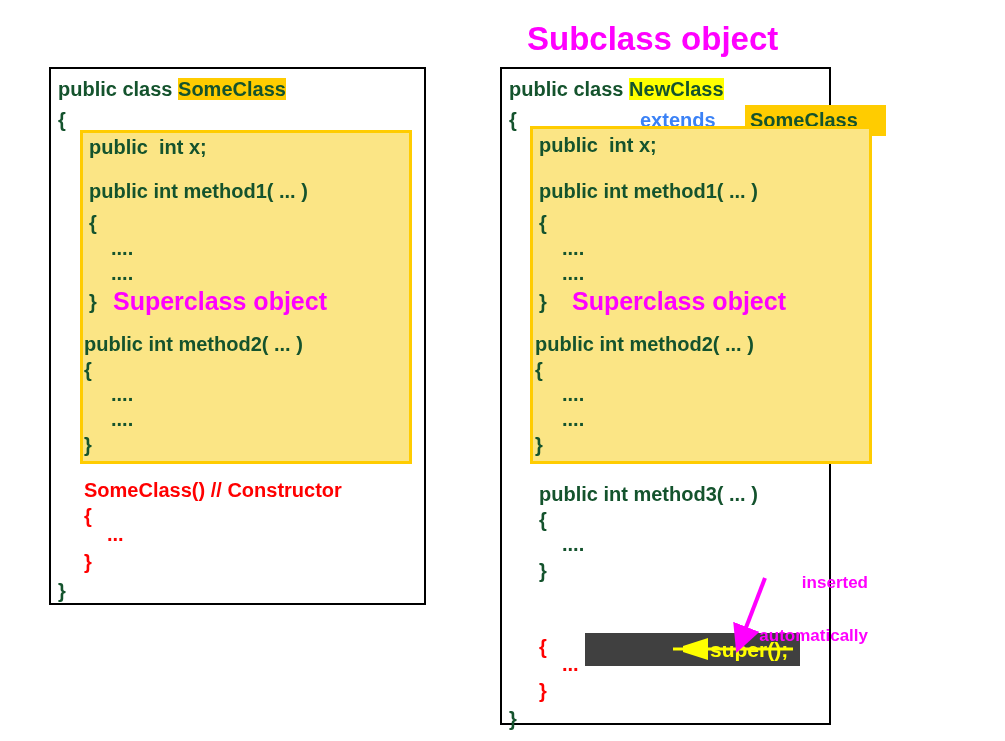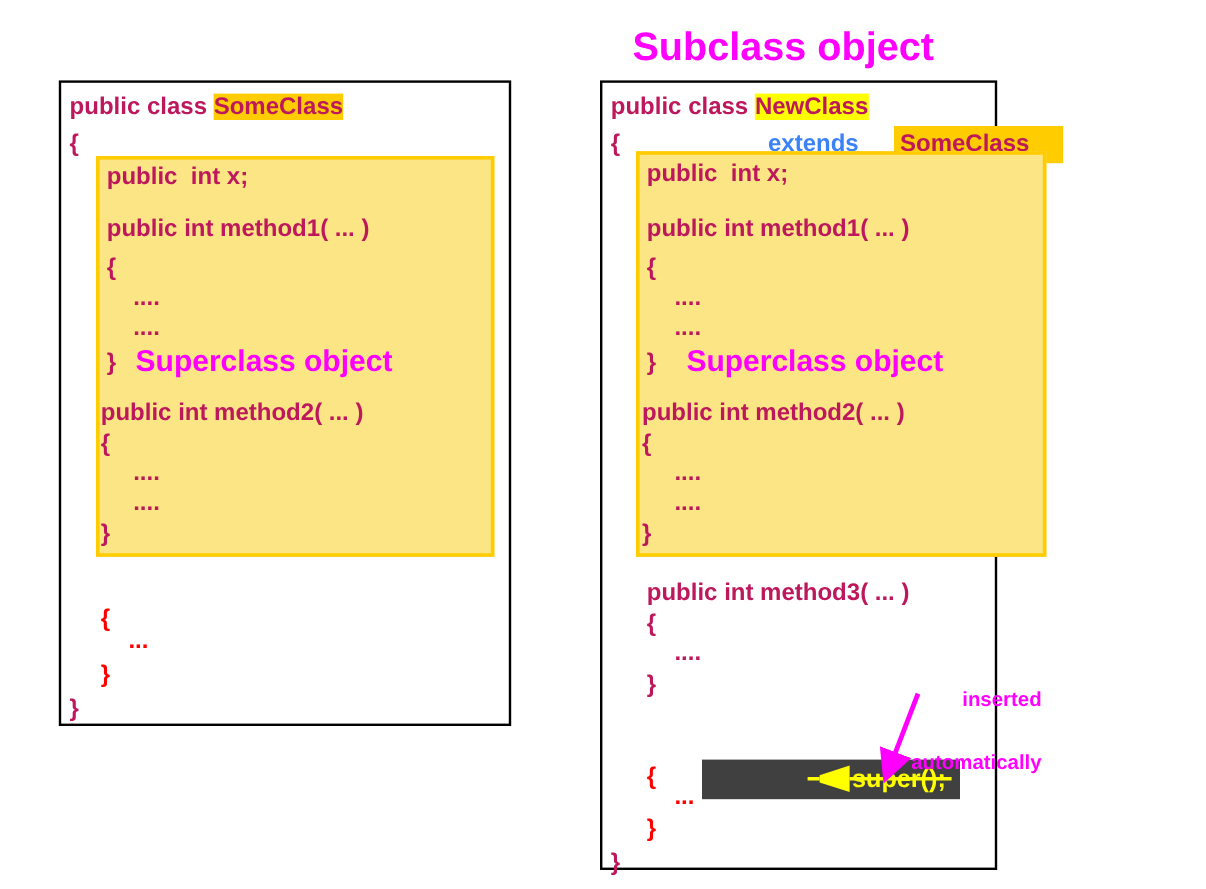--- a/index.html
+++ b/index.html
@@ -34,21 +34,21 @@
   }
   #left-inner  { left: 29px; top: 61px;  width: 332px; height: 334px; }
   #right-inner { left: 28px; top: 57px;  width: 342px; height: 338px; }
 
   .code {
     position: absolute;
     white-space: pre;
     font-family: "Liberation Sans", sans-serif;
     font-size: 20px;
     font-weight: bold;
-    color: #be185d;
+    color: #14532d;
     line-height: 1;
   }
   .red          { color: #FF0000; }
   .blue         { color: #3b82f6; }
 
   .hl-yellow { background: #FFFF00; }
   .hl-gold   { background: #FFCC00; }
 
   .title-magenta {
     position: absolute;
@@ -129,20 +129,21 @@
   <div class="code" style="left:38px; top:223px;">}</div>
 
   <div class="label-magenta" style="left:62px; top:220px;">Superclass object</div>
 
   <div class="code" style="left:33px; top:265px;">public int method2( ... )</div>
   <div class="code" style="left:33px; top:291px;">{</div>
   <div class="code" style="left:60px; top:315px;">....</div>
   <div class="code" style="left:60px; top:340px;">....</div>
   <div class="code" style="left:33px; top:366px;">}</div>
 
+  <div class="code red" style="left:33px; top:411px;">SomeClass() // Constructor</div>
   <div class="code red" style="left:33px; top:437px;">{</div>
   <div class="code red" style="left:56px; top:455px;">...</div>
   <div class="code red" style="left:33px; top:483px;">}</div>
 
   <div class="code" style="left:7px; top:512px;">}</div>
 </div>
 
 <div class="panel" id="right-panel">
 
   <div class="code" style="left:7px; top:10px;"><span>public class </span><span class="hl-yellow">NewClass</span></div>

